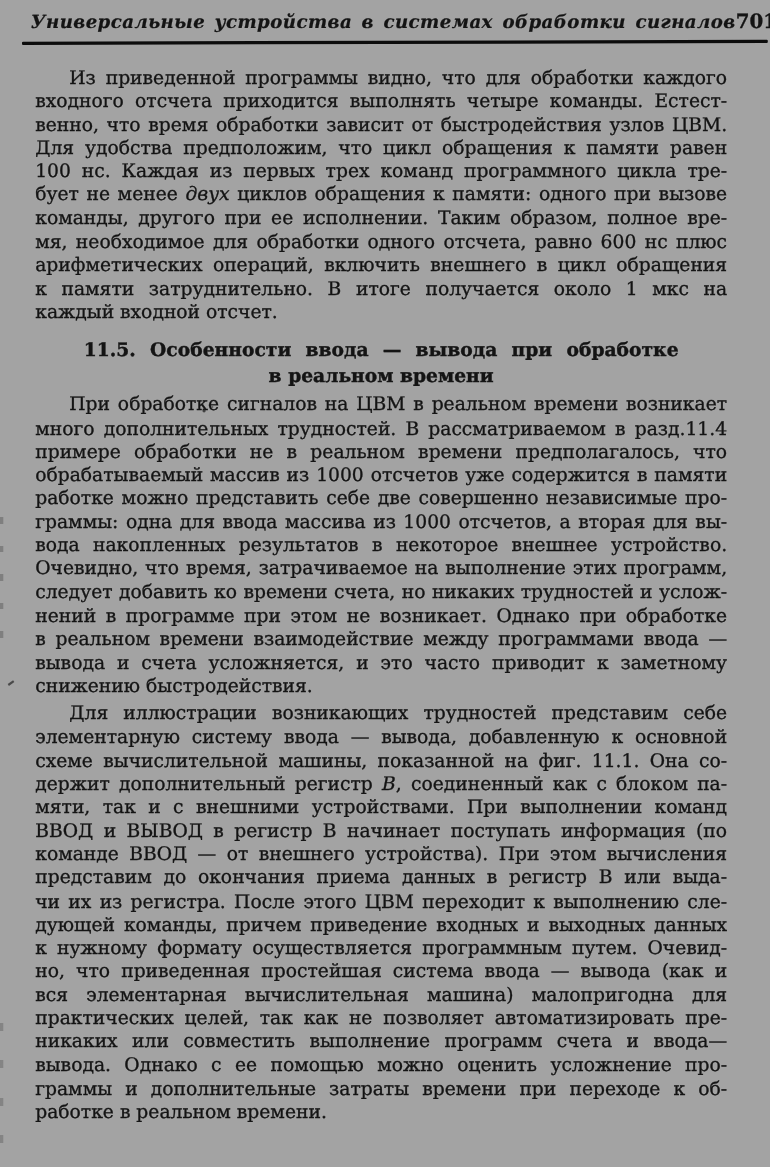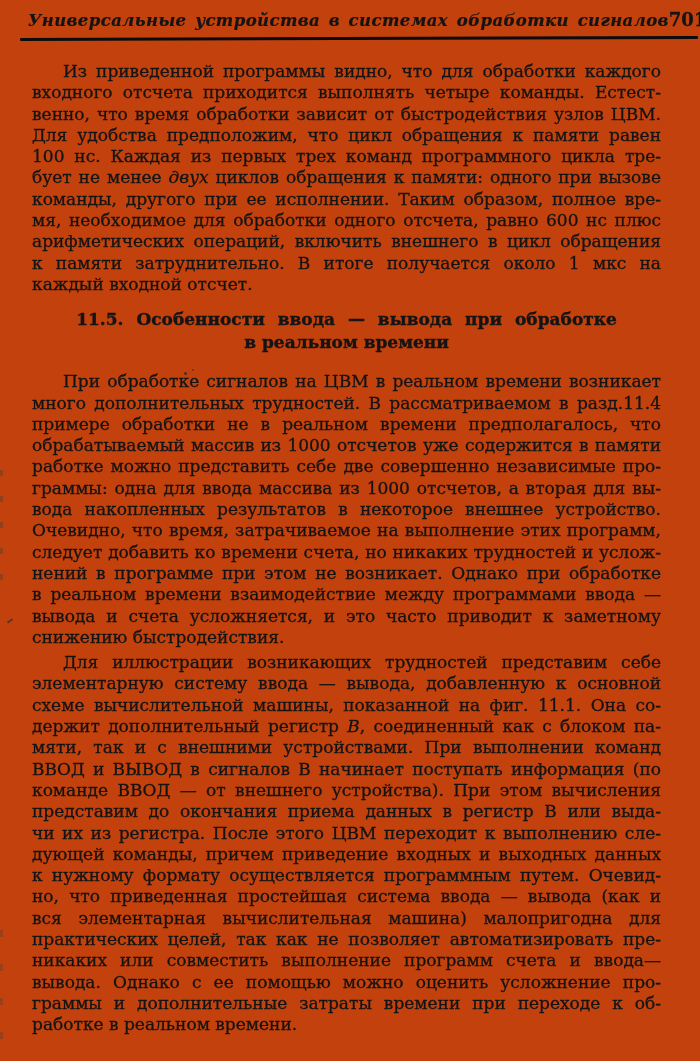--- a/index.html
+++ b/index.html
@@ -2,21 +2,21 @@
 <html><head>
 <meta charset="utf-8">
 <style>
   html, body { margin: 0; padding: 0; }
   body { background: #e9e9e4; }
   .page {
     position: relative;
     width: 700px;
     height: 1061px;
     margin: 0 auto;
-    background: #c2410c;
+    background: #a3a3a3;
     overflow: hidden;
     font-family: "DejaVu Serif", "Liberation Serif", serif;
     color: #141414;
   }
   
   .running-head {
     position: absolute;
     top: 9px; left: 28px; right: 30px;
     display: flex;
     align-items: baseline;
@@ -60,21 +60,21 @@
   .line {
     text-align: justify;
     text-align-last: justify;
     height: 21.3px;
     overflow: visible;
     white-space: normal;
   }
   .line.first { text-indent: 31px; }
   .line.last { text-align-last: left; }
   .heading {
-    margin: 13px 0 17px 0;
+    margin: 13px 0 4px 0;
     text-align: center;
     font-weight: bold;
     font-size: 17px;
     line-height: 23px;
     -webkit-text-stroke: 0.35px #141414;
   }
   .h-line.spread { word-spacing: 7px; }
   .h-line { white-space: nowrap; }
   
   .speck { position: absolute; background: #2a2a2a; border-radius: 50%; }
@@ -140,21 +140,21 @@
         <div class="line">в реальном времени взаимодействие между программами ввода —</div>
         <div class="line">вывода и счета усложняется, и это часто приводит к заметному</div>
         <div class="line last">снижению быстродействия.</div>
       </div>
       <div class="paragraph">
         <div class="line first">Для иллюстрации возникающих трудностей представим себе</div>
         <div class="line">элементарную систему ввода — вывода, добавленную к основной</div>
         <div class="line">схеме вычислительной машины, показанной на фиг. 11.1. Она со-</div>
         <div class="line">держит дополнительный регистр <i>B</i>, соединенный как с блоком па-</div>
         <div class="line">мяти, так и с внешними устройствами. При выполнении команд</div>
-        <div class="line">ВВОД и ВЫВОД в сигналов В начинает поступать информация (по</div>
+        <div class="line">ВВОД и ВЫВОД в регистр В начинает поступать информация (по</div>
         <div class="line">команде ВВОД — от внешнего устройства). При этом вычисления</div>
         <div class="line">представим до окончания приема данных в регистр В или выда-</div>
         <div class="line">чи их из регистра. После этого ЦВМ переходит к выполнению сле-</div>
         <div class="line">дующей команды, причем приведение входных и выходных данных</div>
         <div class="line">к нужному формату осуществляется программным путем. Очевид-</div>
         <div class="line">но, что приведенная простейшая система ввода — вывода (как и</div>
         <div class="line">вся элементарная вычислительная машина) малопригодна для</div>
         <div class="line">практических целей, так как не позволяет автоматизировать пре-</div>
         <div class="line">никаких или совместить выполнение программ счета и ввода—</div>
         <div class="line">вывода. Однако с ее помощью можно оценить усложнение про-</div>

